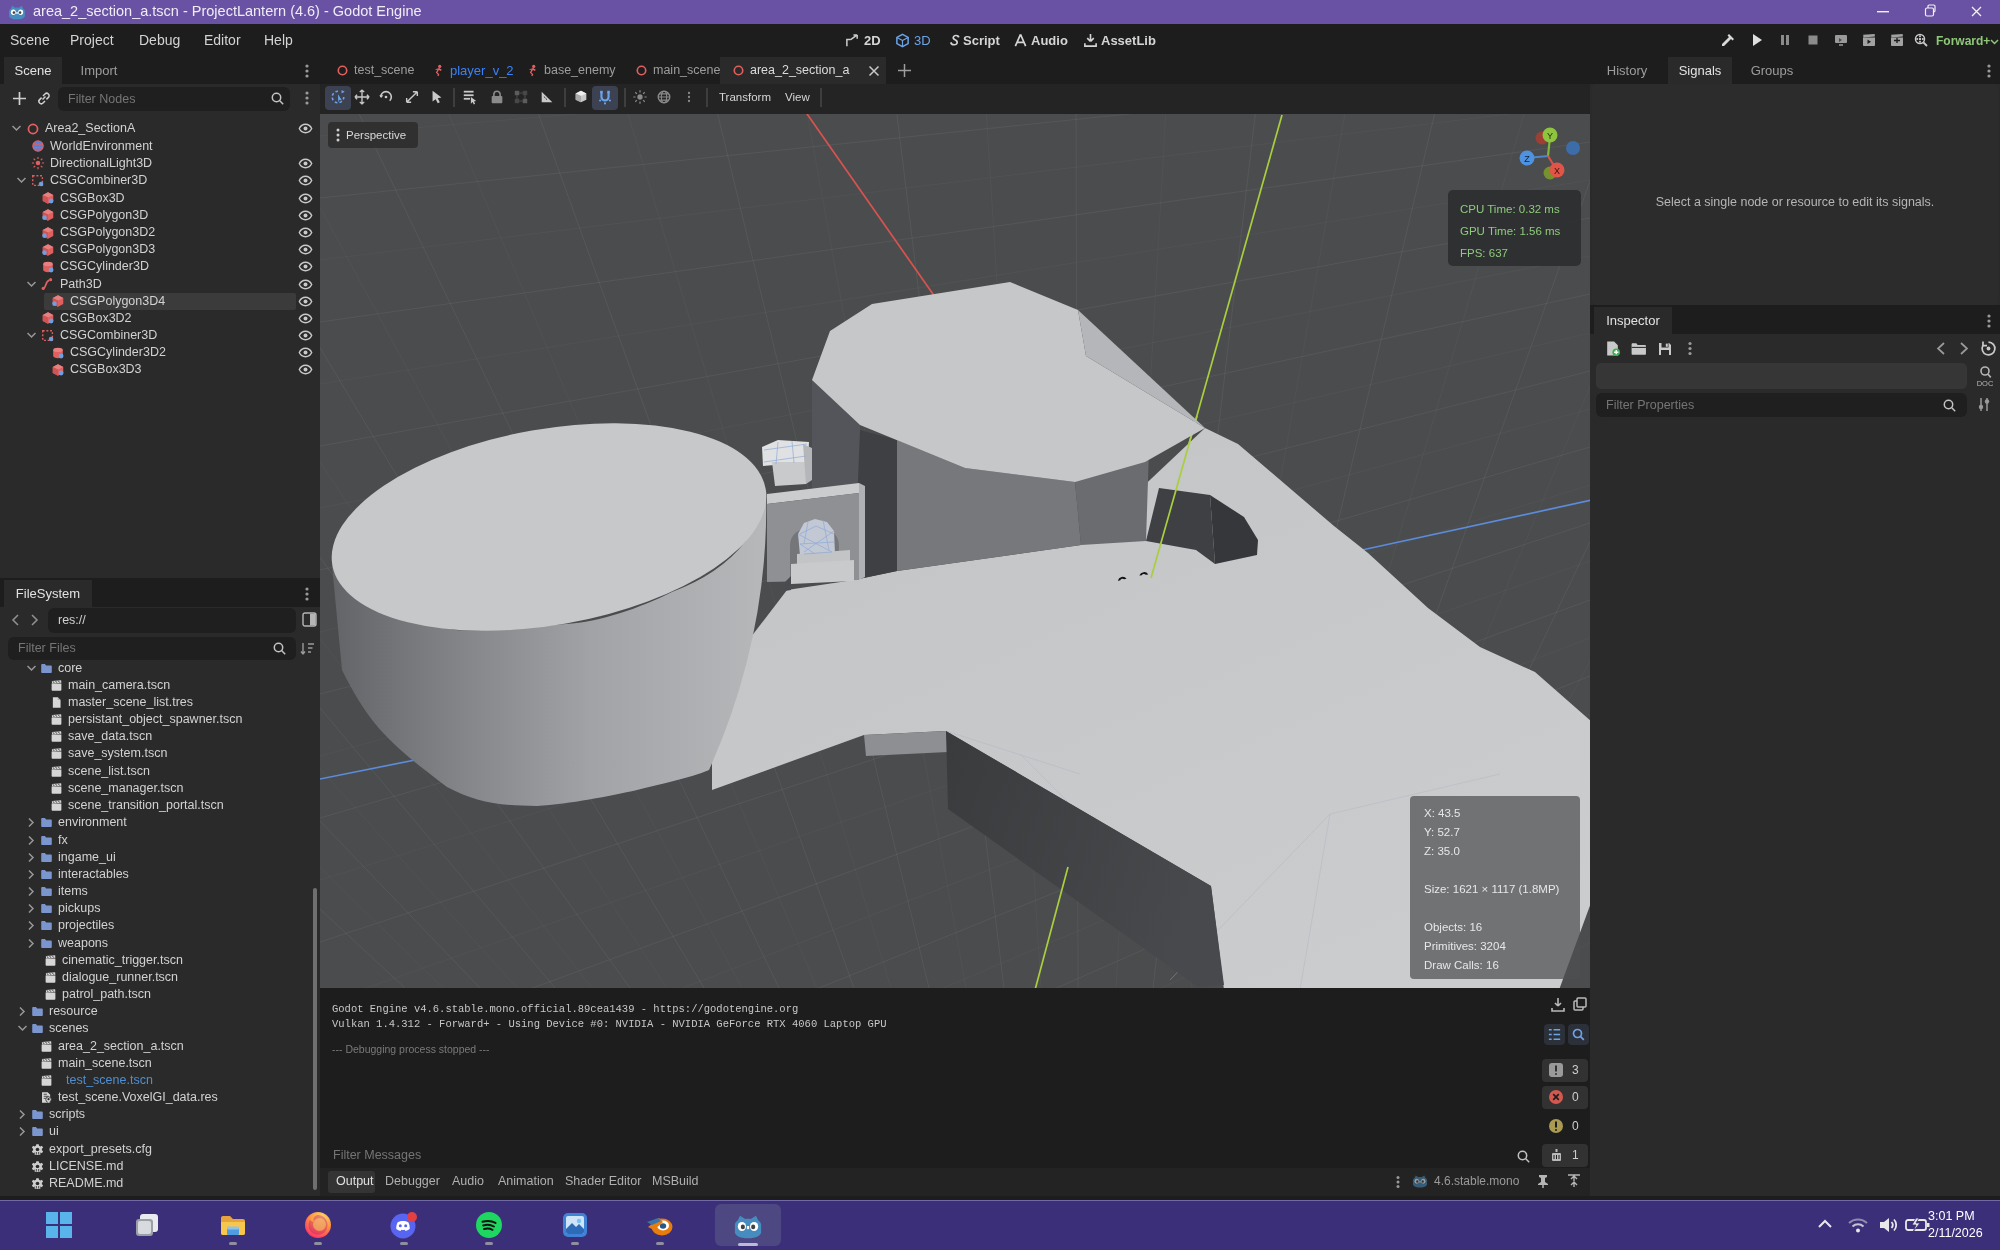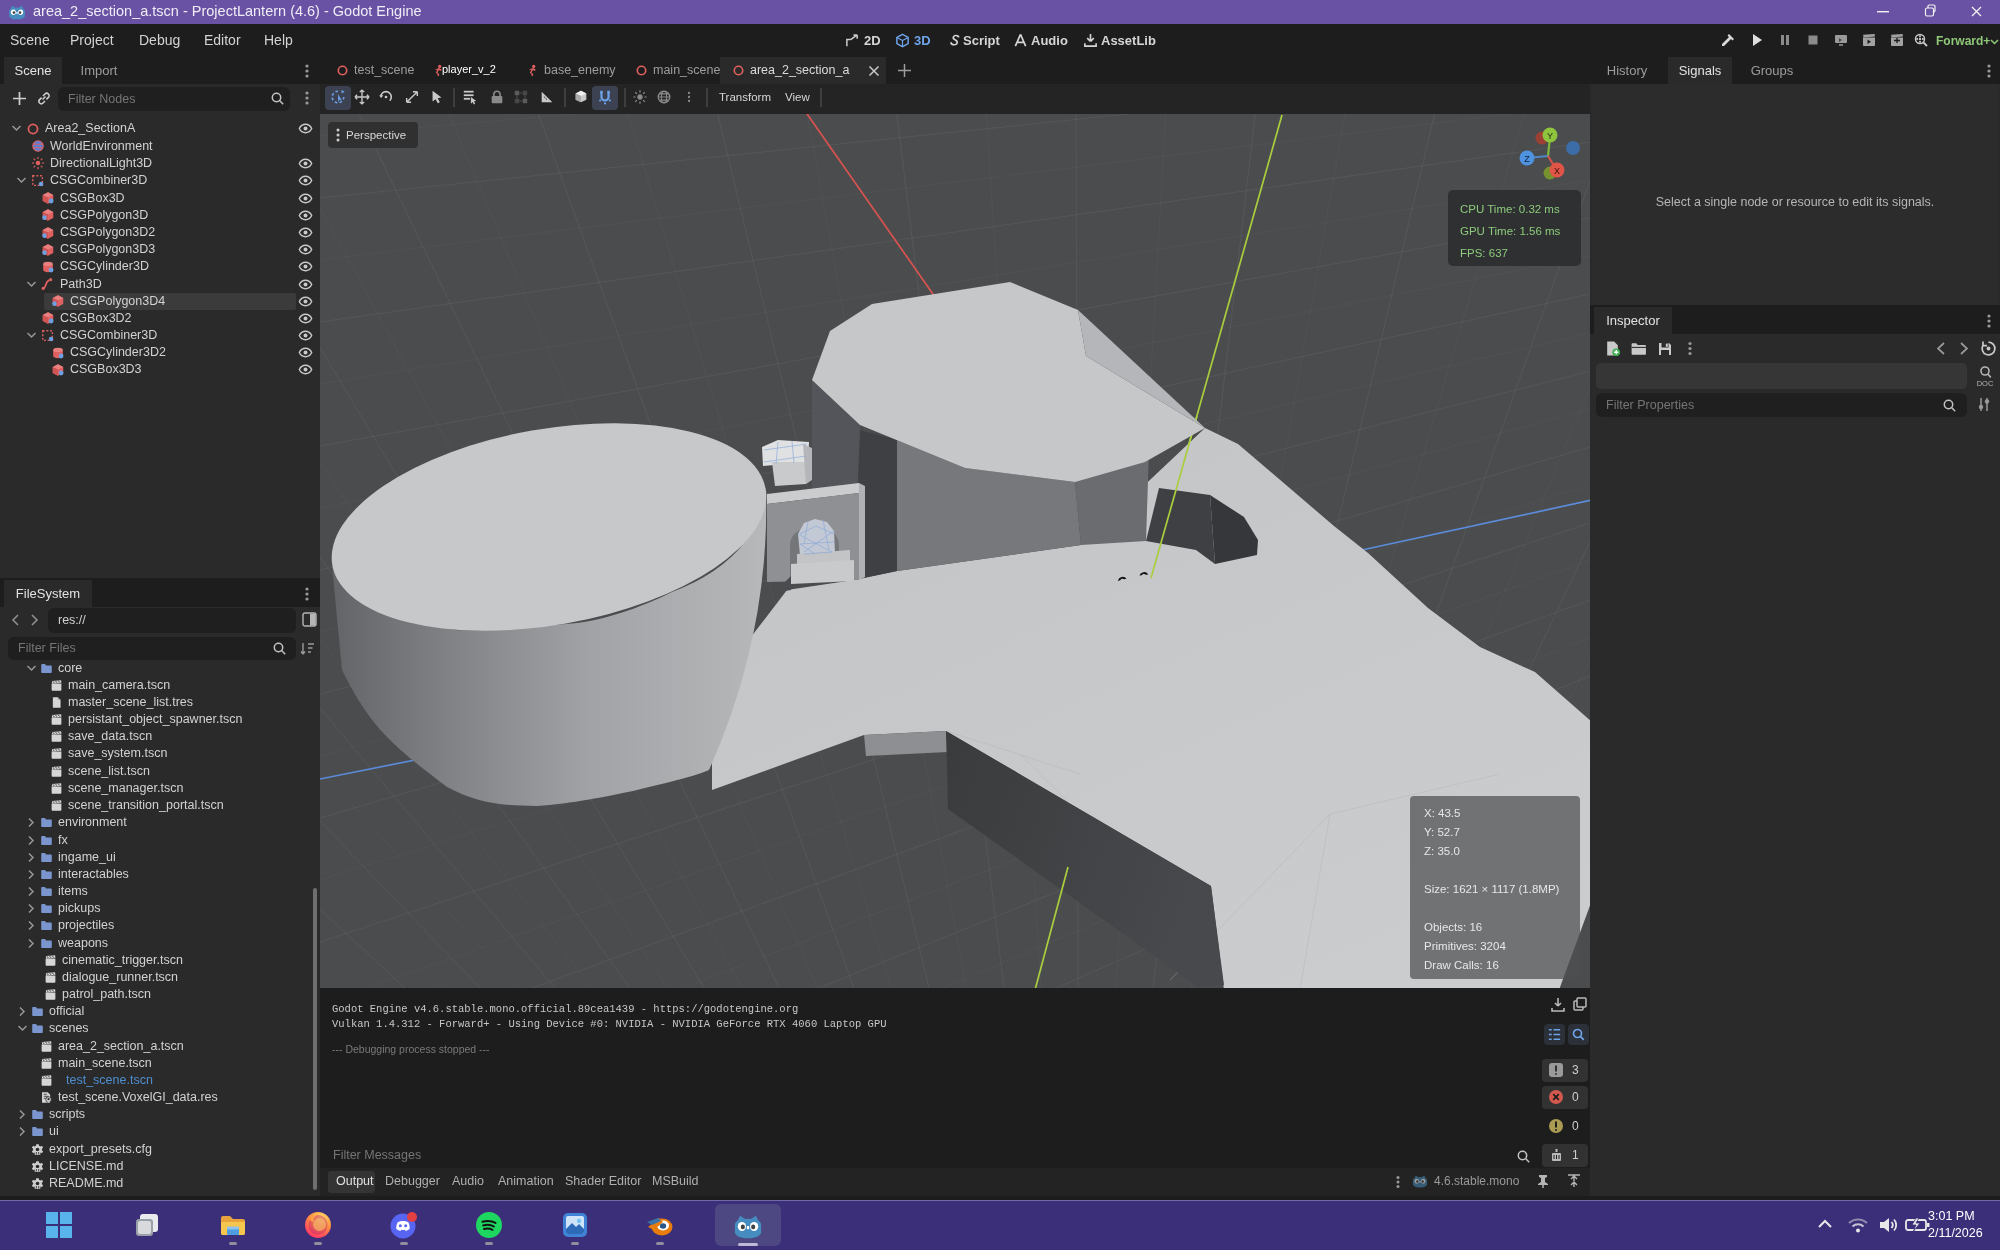--- a/index.html
+++ b/index.html
@@ -146,21 +146,21 @@
   <span class="mitem" style="left:204px">Editor</span>
   <span class="mitem" style="left:264px">Help</span>
   <svg class="icon" style="left:845px;top:9px" width="15" height="15" viewBox="0 0 16 16">
         <path d="M2 14V7h4M6 7l7-5M13 2v4M13 2H9" stroke="#cccccc" stroke-width="1.6" fill="none"></path>
       </svg>
   <span class="mitem" style="left:864px;font-weight:bold;color:#d5d5d5;font-size:13px;top:9px">2D</span>
   <svg class="icon" style="left:895px;top:9px" width="15" height="15" viewBox="0 0 16 16">
         <path d="M8 1.5l6 3.2v6.6L8 14.5l-6-3.2V4.7z" fill="none" stroke="#6da3e8" stroke-width="1.6"></path>
         <path d="M8 8l6-3.2M8 8L2 4.8M8 8v6.5" stroke="#6da3e8" stroke-width="1.3"></path>
       </svg>
-  <span class="mitem blue" style="left:914px;font-weight:bold;font-size:13px;top:9px">3D</span>
+  <span class="mitem blue" style="left:914px;font-weight:normal;font-size:13px;top:9px">3D</span>
   <svg class="icon" style="left:947px;top:9px" width="14" height="15" viewBox="0 0 16 16">
         <path d="M11 1.5c-3 0-4.5 1.7-4.5 3.7 0 3.4 4.7 3 4.7 5.6 0 1-.8 1.9-2.4 1.9-1.8 0-2.8-1-3.2-2.4L3.5 11c.6 2.2 2.5 3.5 5 3.5 2.9 0 4.8-1.6 4.8-4 0-3.6-4.7-3.3-4.7-5.6 0-.9.7-1.6 2-1.6 1.4 0 2.2.7 2.6 1.8l2-.9C14.6 2.6 13.2 1.5 11 1.5z" fill="#d5d5d5" transform="scale(0.95)"></path>
       </svg>
   <span class="mitem" style="left:963px;font-weight:bold;color:#d5d5d5;font-size:13px;top:9px">Script</span>
   <svg class="icon" style="left:1013px;top:9px" width="15" height="15" viewBox="0 0 16 16">
         <path d="M8 1.5L2.5 14M8 1.5L13.5 14M4.4 10h7.2" stroke="#d5d5d5" stroke-width="1.8" fill="none"></path>
       </svg>
   <span class="mitem" style="left:1031px;font-weight:bold;color:#d5d5d5;font-size:13px;top:9px">Audio</span>
   <svg class="icon" style="left:1083px;top:9px" width="15" height="15" viewBox="0 0 16 16">
         <path d="M8 1v8M8 9L4.5 5.5M8 9l3.5-3.5" stroke="#d5d5d5" stroke-width="1.7" fill="none"></path>
@@ -496,21 +496,21 @@
 <svg class="icon" style="left:44px;top:930.5px" width="13" height="13">
           <use href="#i-scene"></use>
         </svg>
 <div class="tree-row" style="left:62px;top:929.5px;color:#d2d2d2">patrol_path.tscn</div>
 <svg class="icon" style="left:19px;top:950.0px" width="7" height="9">
           <path d="M1 .5l4 4-4 4" stroke="#989898" stroke-width="1.5" fill="none"></path>
         </svg>
 <svg class="icon" style="left:31px;top:947.5px" width="13" height="13">
           <use href="#i-folder"></use>
         </svg>
-<div class="tree-row" style="left:49px;top:946.5px;color:#d2d2d2">official</div>
+<div class="tree-row" style="left:49px;top:946.5px;color:#d2d2d2">resource</div>
 <svg class="icon" style="left:18px;top:967.5px" width="9" height="7">
           <path d="M0.5 1l4 4 4-4" stroke="#989898" stroke-width="1.5" fill="none"></path>
         </svg>
 <svg class="icon" style="left:31px;top:964.5px" width="13" height="13">
           <use href="#i-folder"></use>
         </svg>
 <div class="tree-row" style="left:49px;top:963.5px;color:#d2d2d2">scenes</div>
 <svg class="icon" style="left:40px;top:982.5px" width="13" height="13">
           <use href="#i-scene"></use>
         </svg>
@@ -561,21 +561,21 @@
 
   <div class="abs strip" style="left:0;top:0;width:1270px;height:27px"></div>
   <div id="scntabs" class="abs" style="left:0;top:0;width:1270px;height:27px">
 <svg class="icon" style="left:16px;top:7px" width="13" height="13">
           <use href="#i-circle"></use>
         </svg>
 <div class="abs" style="left:34px;top:6px;font-size:12.5px;color:#9d9d9d">test_scene</div>
 <svg class="icon" style="left:112px;top:7px" width="13" height="13">
           <use href="#i-runner"></use>
         </svg>
-<div class="abs" style="left:122px;top:6px;font-size:11px;color:#ffffff">player_v_2</div>
+<div class="abs" style="left:130px;top:6px;font-size:13px;color:#3b82f6">player_v_2</div>
 <svg class="icon" style="left:206px;top:7px" width="13" height="13">
           <use href="#i-runner"></use>
         </svg>
 <div class="abs" style="left:224px;top:6px;font-size:12.5px;color:#9d9d9d">base_enemy</div>
 <svg class="icon" style="left:315px;top:7px" width="13" height="13">
           <use href="#i-circle"></use>
         </svg>
 <div class="abs" style="left:333px;top:6px;font-size:12.5px;color:#9d9d9d">main_scene</div>
 <div class="abs" style="left:400px;top:0;width:166px;height:27px;background:#2a2a2a"></div>
 <svg class="icon" style="left:412px;top:7px" width="13" height="13">

